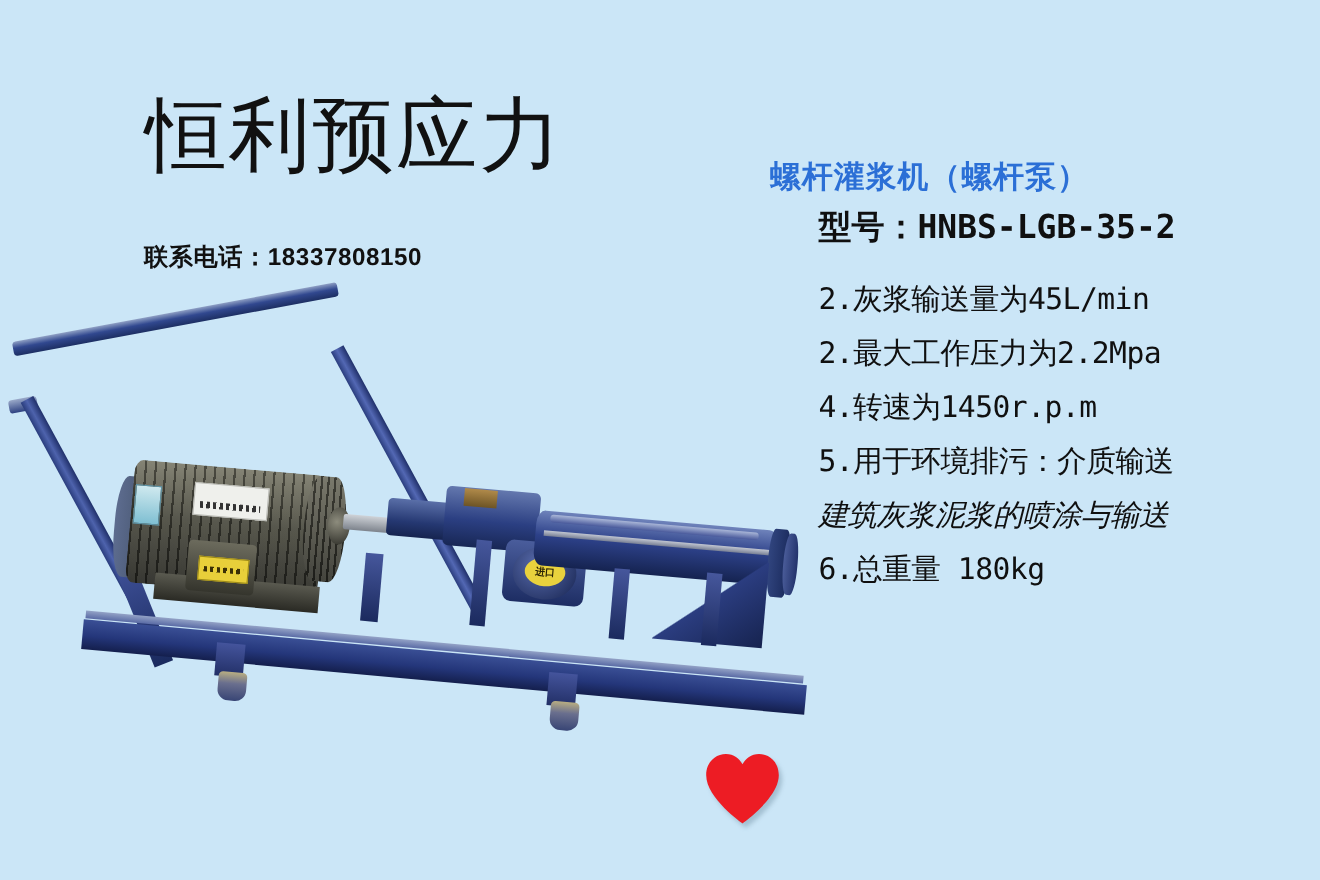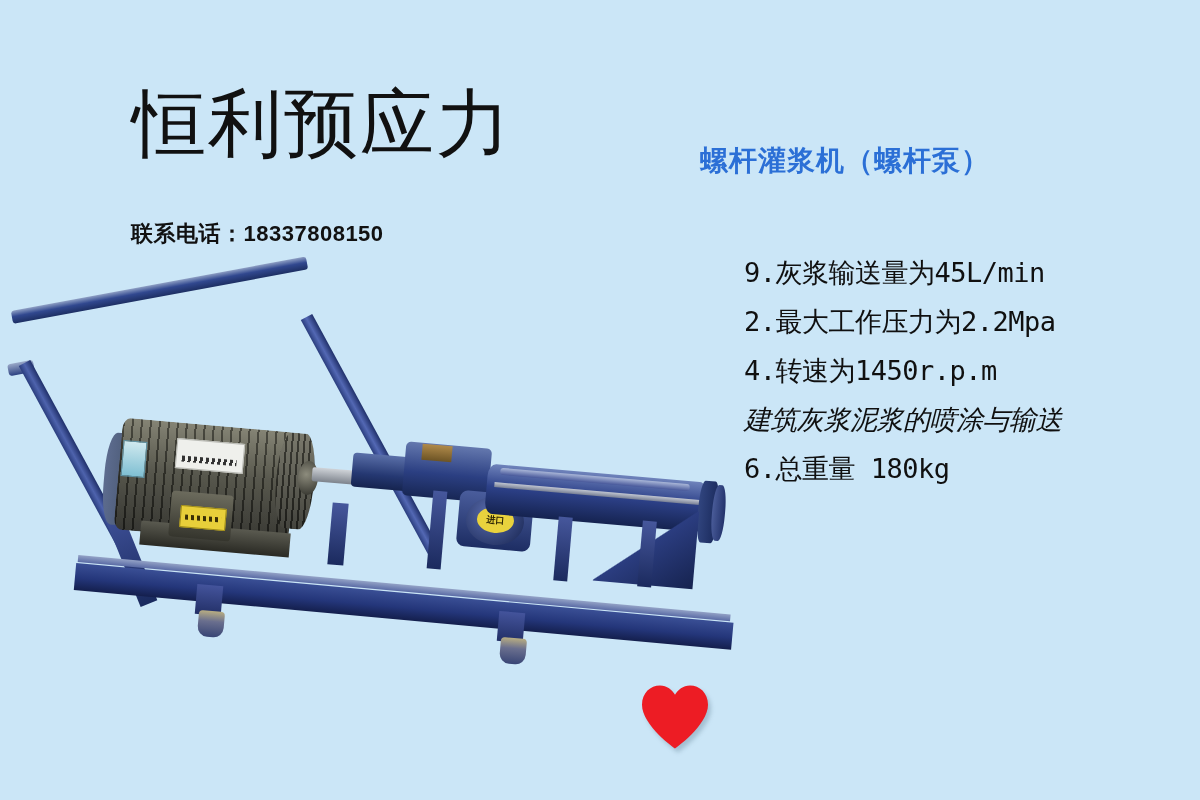--- a/index.html
+++ b/index.html
@@ -292,25 +292,27 @@
     <div class="mw caster caster-brk" style="left:196px; top:330px; transform:rotate(5deg);"></div>
     <div class="mw caster-whl" style="left:198px; top:356px; transform:rotate(5deg);"></div>
     <div class="mw caster caster-brk" style="left:498px; top:357px; transform:rotate(5deg);"></div>
     <div class="mw caster-whl" style="left:500px; top:383px; transform:rotate(5deg);"></div>
   </div>
 
   <div class="brand-title">恒利预应力</div>
   <div class="contact-line">联系电话：18337808150</div>
 
   <div class="product-title" style="color: rgb(43, 111, 214);">螺杆灌浆机（螺杆泵）</div>
+  <div class="model-line">型号：HNBS-LGB-35-2</div>
 
   <ul class="spec-list">
-    <li class="spec-item">9.灰浆输送量为45L/min</li>
+    <li class="spec-item">2.灰浆输送量为45L/min</li>
     <li class="spec-item">2.最大工作压力为2.2Mpa</li>
     <li class="spec-item">4.转速为1450r.p.m</li>
+    <li class="spec-item">5.用于环境排污：介质输送</li>
     <li class="spec-item cont">建筑灰浆泥浆的喷涂与输送</li>
     <li class="spec-item">6.总重量 180kg</li>
   </ul>
 
   <svg class="heart" viewBox="0 0 100 92">
     <path d="M50 90 C50 90 4 58 4 29 C4 12 16 2 29 2 C39 2 46 8 50 15 C54 8 61 2 71 2 C84 2 96 12 96 29 C96 58 50 90 50 90 Z" fill="#ed1c24"></path>
   </svg>
 
 </div>
 

